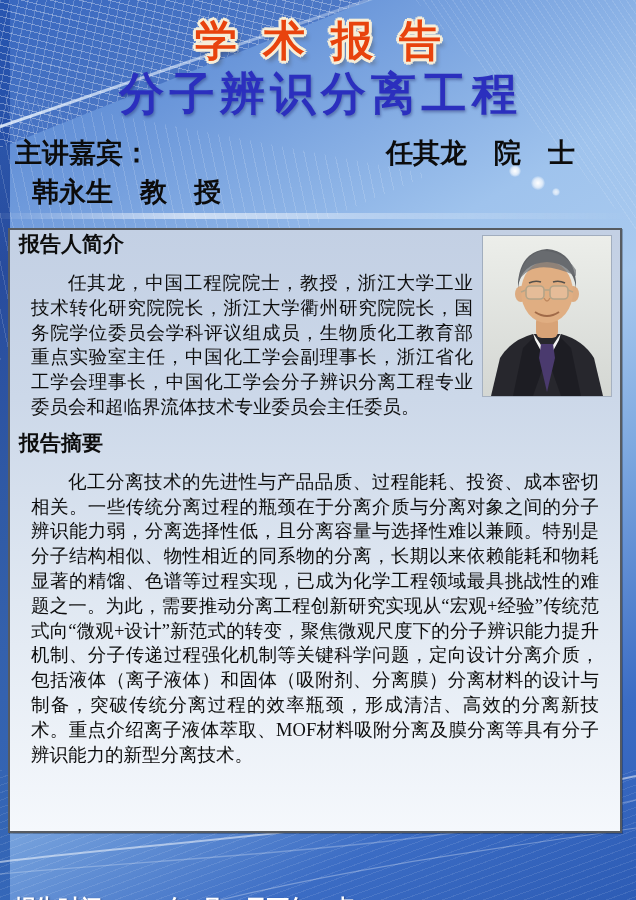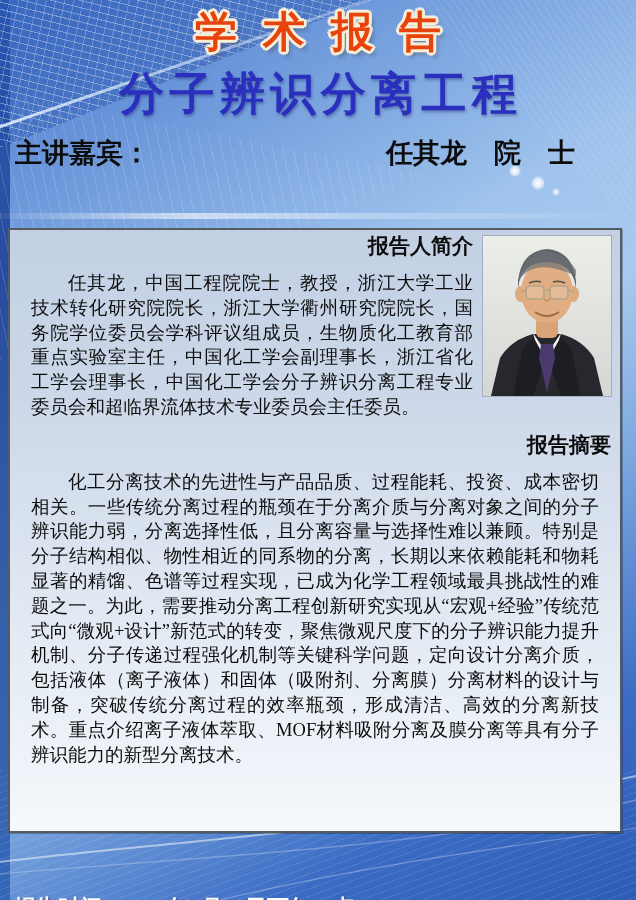--- a/index.html
+++ b/index.html
@@ -27,21 +27,21 @@
   .wave-line{position:absolute;left:0;top:213px;width:100%;height:6px;filter:blur(.7px);
     background:linear-gradient(90deg,rgba(255,255,255,.05),rgba(255,255,255,.6) 30%,rgba(255,255,255,.25) 65%,rgba(255,255,255,0));}
   .bottom-streaks{position:absolute;left:0;bottom:0;width:100%;height:130px;opacity:.8;
     background:repeating-linear-gradient(160deg,rgba(255,255,255,.12) 0 1px,transparent 1px 7px);}
   .streak-svg{position:absolute;left:0;bottom:0;width:636px;height:130px;}
   .sparkle{position:absolute;border-radius:50%;background:radial-gradient(circle,#fff 0%,rgba(255,255,255,.65) 45%,rgba(255,255,255,0) 75%);}
   .sp1{left:509px;top:165px;width:12px;height:12px;}
   .sp2{left:531px;top:176px;width:14px;height:14px;}
   .sp3{left:552px;top:188px;width:8px;height:8px;opacity:.8;}
   
-  .title{position:absolute;top:4px;left:0;width:100%;text-align:center;
+  .title{position:absolute;top:13px;left:0;width:100%;text-align:center;
     font-size:42px;font-weight:bold;letter-spacing:.62em;text-indent:.62em;
     color:#e8430d;font-family:Liberation Serif, serif;
     text-shadow:-2px -2px 0 #f6eed9,2px -2px 0 #f6eed9,-2px 2px 0 #f6eed9,2px 2px 0 #f6eed9,
       0 -3px 0 #f6eed9,0 3px 0 #f6eed9,-3px 0 0 #f6eed9,3px 0 0 #f6eed9,4px 5px 4px rgba(50,30,0,.3);}
   .subtitle{position:absolute;top:64px;left:0;width:100%;text-align:center;
     font-size:45px;font-weight:bold;letter-spacing:.12em;text-indent:.12em;
     color:#2b2fbe;font-family:"Liberation Serif",serif;
     text-shadow:1px 2px 3px rgba(10,10,80,.35);}
   .guests{position:absolute;top:134px;left:0;width:100%;
     font-family:"Liberation Serif",serif;font-weight:bold;color:#0c0c0c;font-size:27px;}
@@ -49,21 +49,21 @@
   .guest-label{width:150px;text-align:right;white-space:pre;}
   .guest-value{width:250px;text-align:left;white-space:pre;margin-left:32px;}
   
   .panel{position:absolute;left:8px;top:228px;width:614px;height:605px;box-sizing:border-box;
     border:2px solid #565b61;box-shadow:1px 1px 0 rgba(0,0,0,.25);
     background:linear-gradient(180deg,#c3d0e4 0%,#ccd8e9 28%,#e0e8f2 62%,#f5f8fc 100%);
     padding:3px 9px 2px 9px;color:#0d0d0d;overflow:hidden;}
   .photo{float:right;width:128px;height:160px;margin:3px 0 4px 10px;display:block;
     box-shadow:0 0 0 1px rgba(120,130,145,.45);}
   .sec-heading{font-size:21px;font-weight:bold;line-height:26px;margin:0;
-    font-family:Liberation Sans, sans-serif;text-align:right;}
+    font-family:Liberation Mono, monospace;}
   .abs-heading{margin-top:7px;}
   .panel p{margin:12px;font-size:18.5px;line-height:24.8px;text-indent:2em;text-align:justify;
     font-family:"Liberation Serif",serif;}
   
   .footer{position:absolute;left:14px;top:839px;color:#fff;font-weight:bold;font-size:22px;
     line-height:27.5px;font-family:"Liberation Serif",serif;
     text-shadow:1px 1px 2px rgba(0,10,50,.55);white-space:pre;}
 </style>
 </head>
 <body>
@@ -88,20 +88,21 @@
 
   <div class="title">学术报告</div>
   <div class="subtitle">分子辨识分离工程</div>
 
   <div class="guests">
     <div class="guest-row">
       <span class="guest-label">主讲嘉宾：</span>
       <span class="guest-value">任其龙　院　士</span>
     </div>
     <div class="guest-row">
+      <span class="guest-value">韩永生　教　授</span>
     </div>
   </div>
 
   <div class="panel">
     <svg class="photo" viewBox="0 0 128 160" role="img" aria-label="任其龙院士照片">
       <defs>
         <linearGradient id="pbg" x1="0" y1="0" x2="0" y2="1">
           <stop offset="0" stop-color="#eceeea"></stop>
             <stop offset="1" stop-color="#d4d7d3"></stop>
         </linearGradient>

